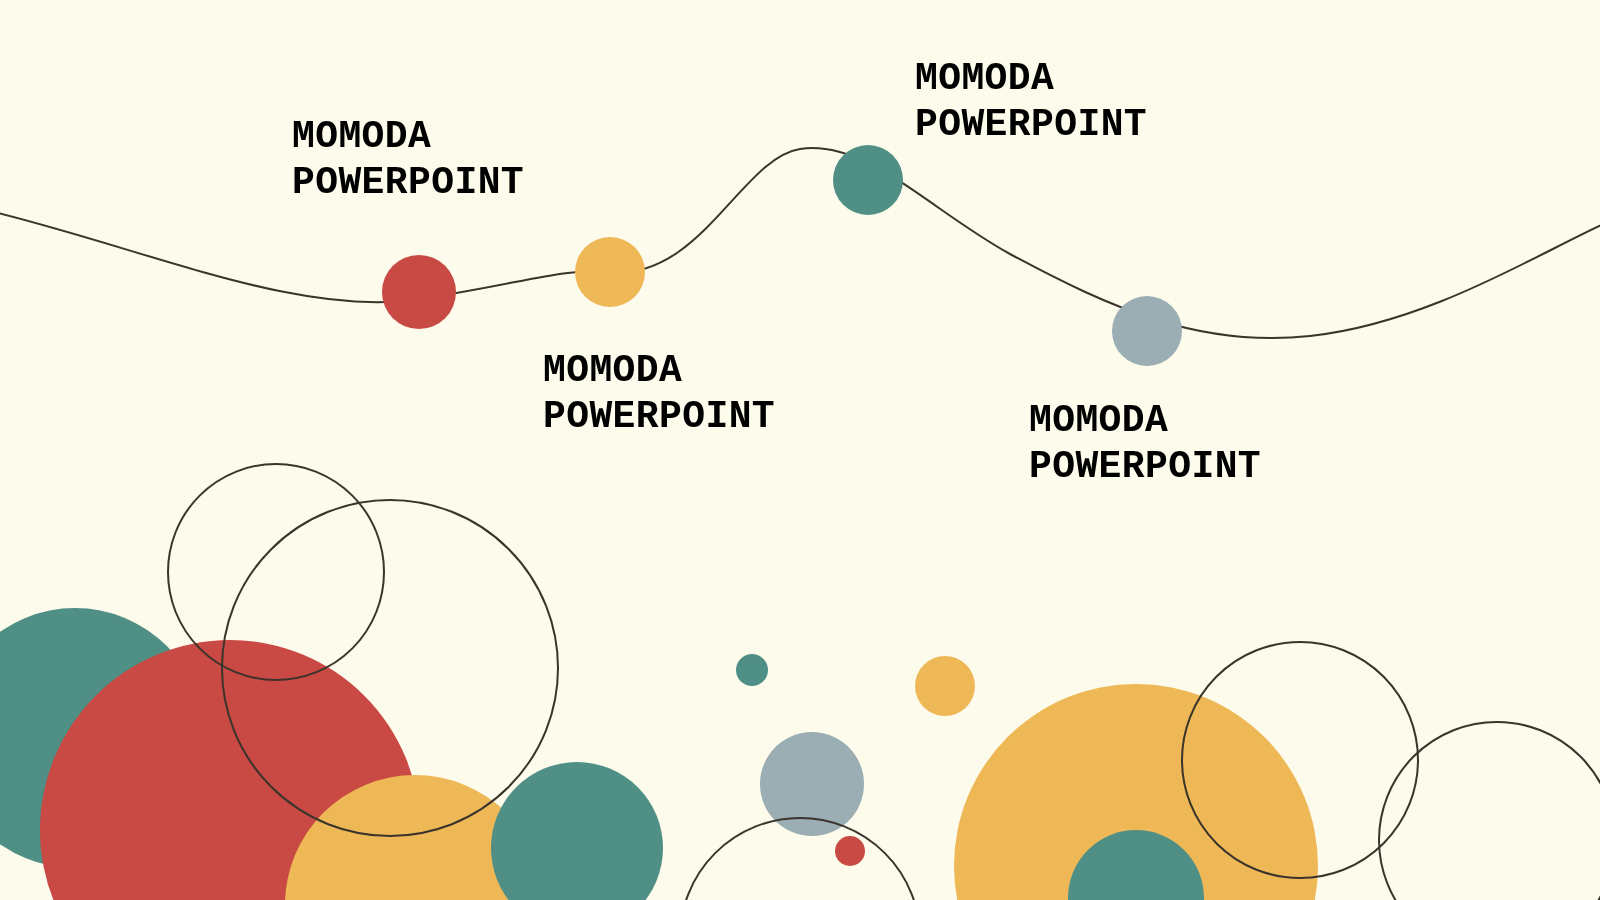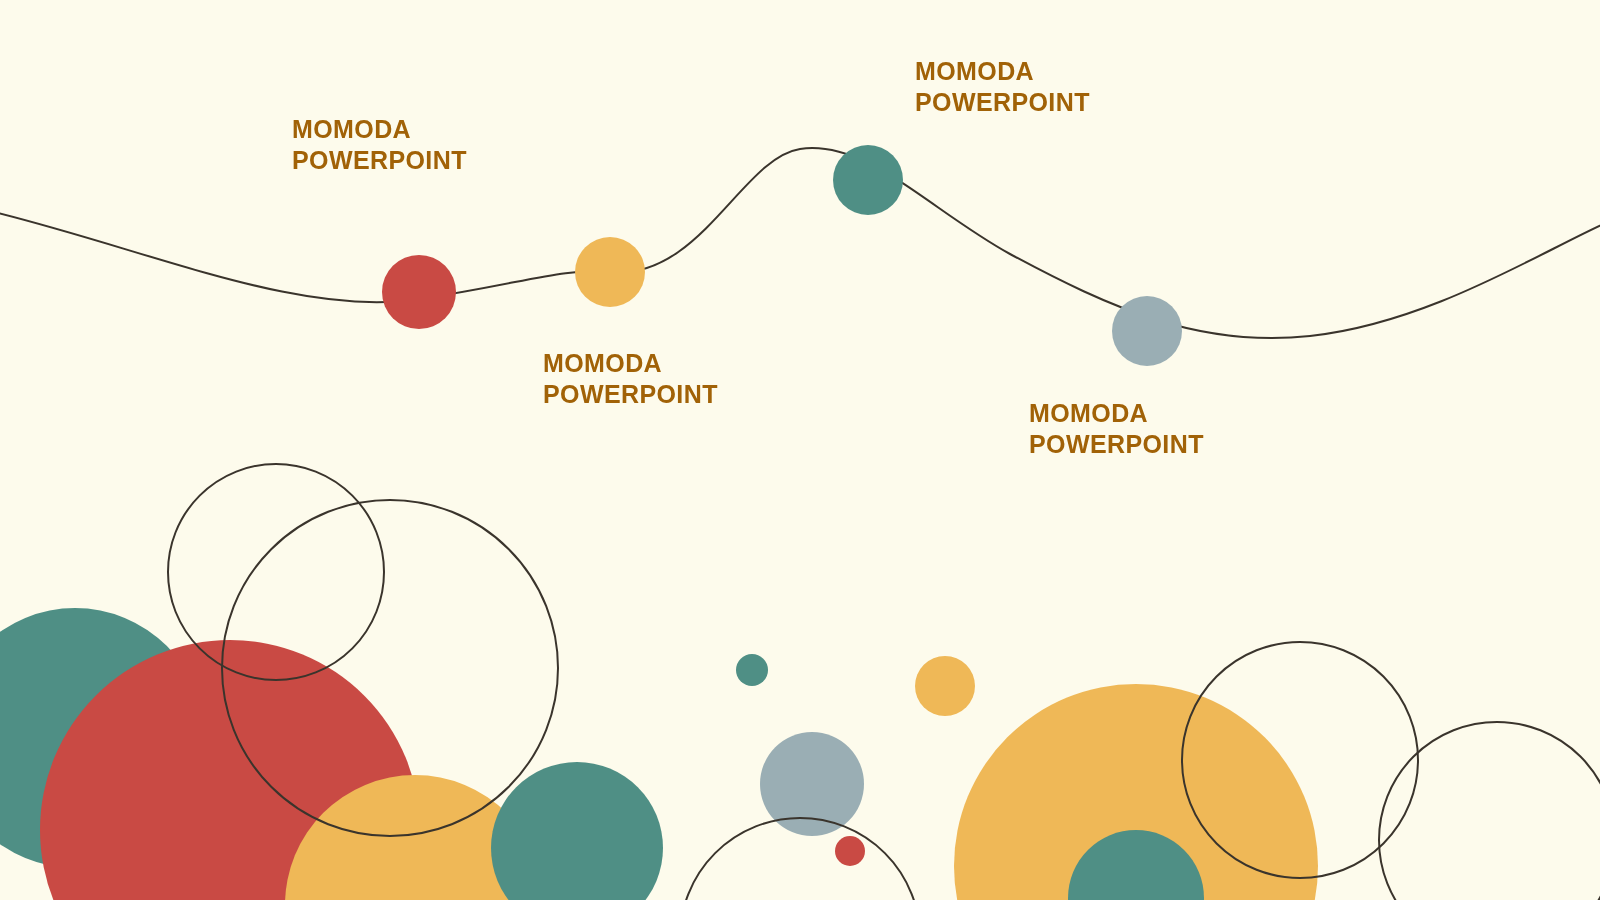--- a/index.html
+++ b/index.html
@@ -24,26 +24,26 @@
   #art {
     position: absolute;
     left: 0;
     top: 0;
     width: 1600px;
     height: 900px;
     display: block;
   }
   .label {
     position: absolute;
-    font-family: Liberation Sans, sans-serif;
+    font-family: Liberation Mono, monospace;
     font-weight: bold;
-    font-size: 25px;
+    font-size: 38px;
     line-height: 1.22;
     letter-spacing: 0.4px;
-    color: #a16207;
+    color: #000000;
     white-space: pre-line;
     text-transform: uppercase;
     user-select: none;
   }
   #label-1 { left: 292px; top: 114px; }
   #label-2 { left: 915px; top: 56px; }
   #label-3 { left: 543px; top: 348px; }
   #label-4 { left: 1029px; top: 398px; }
 </style>
 </head>

